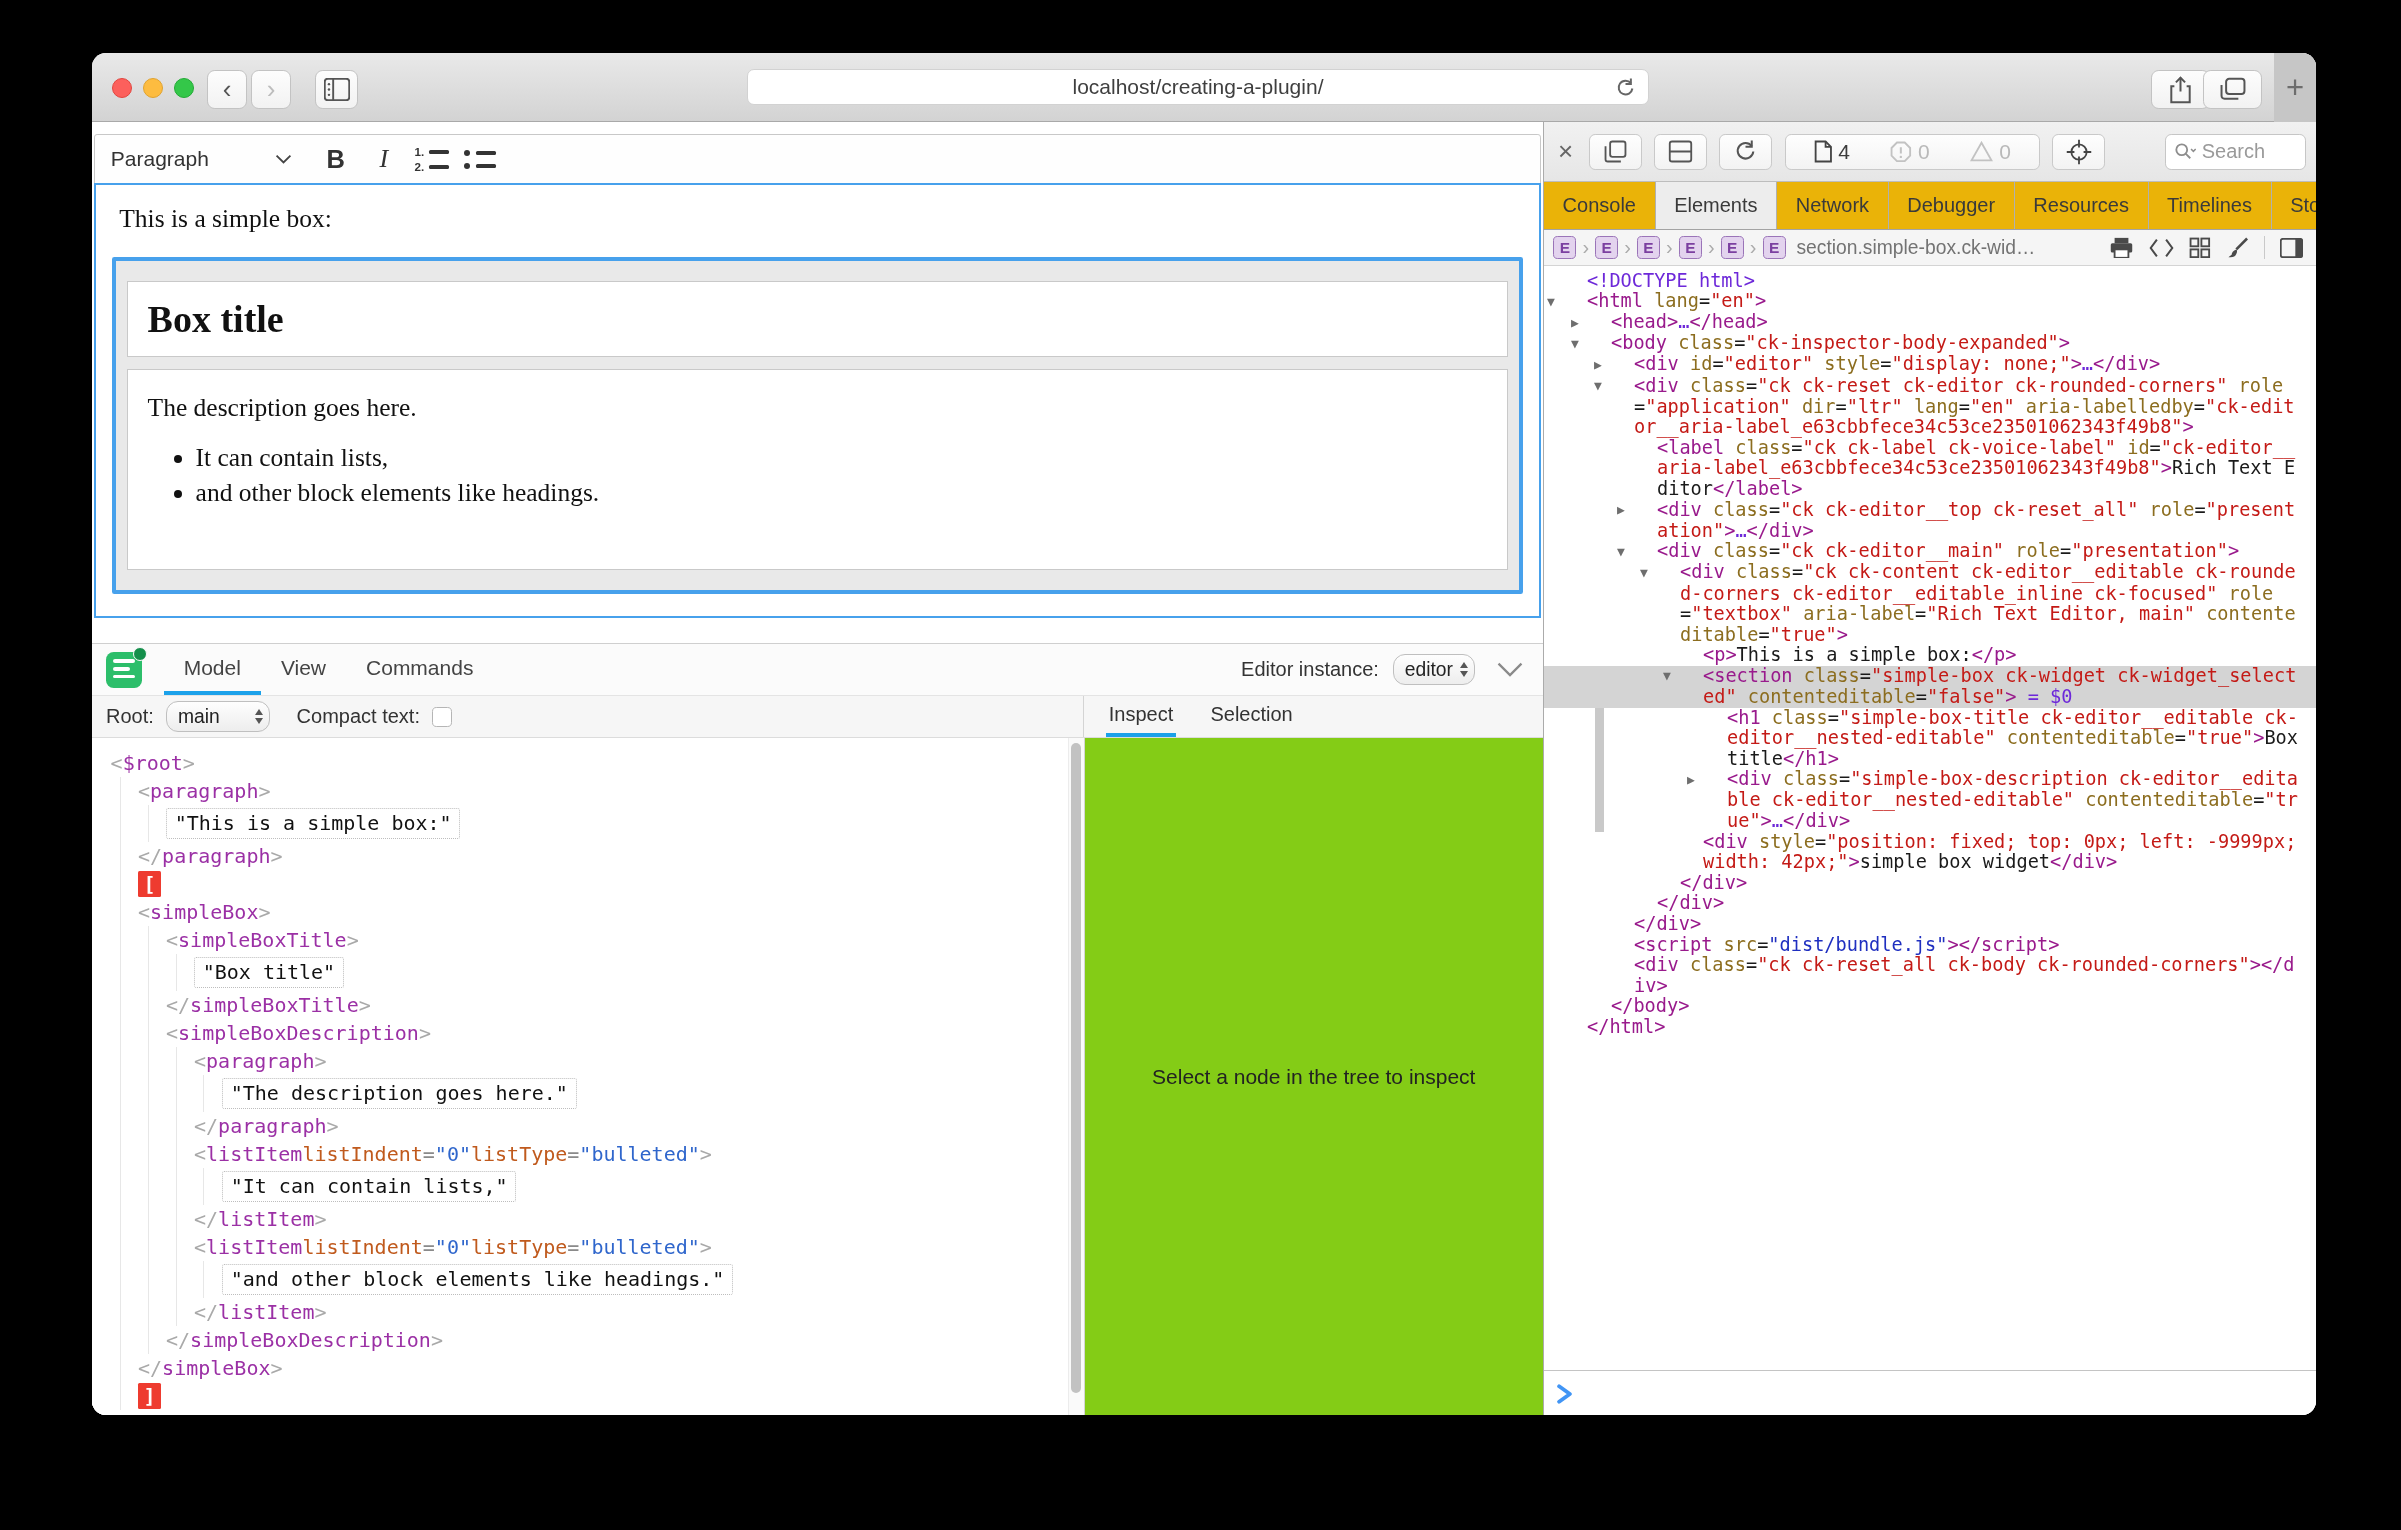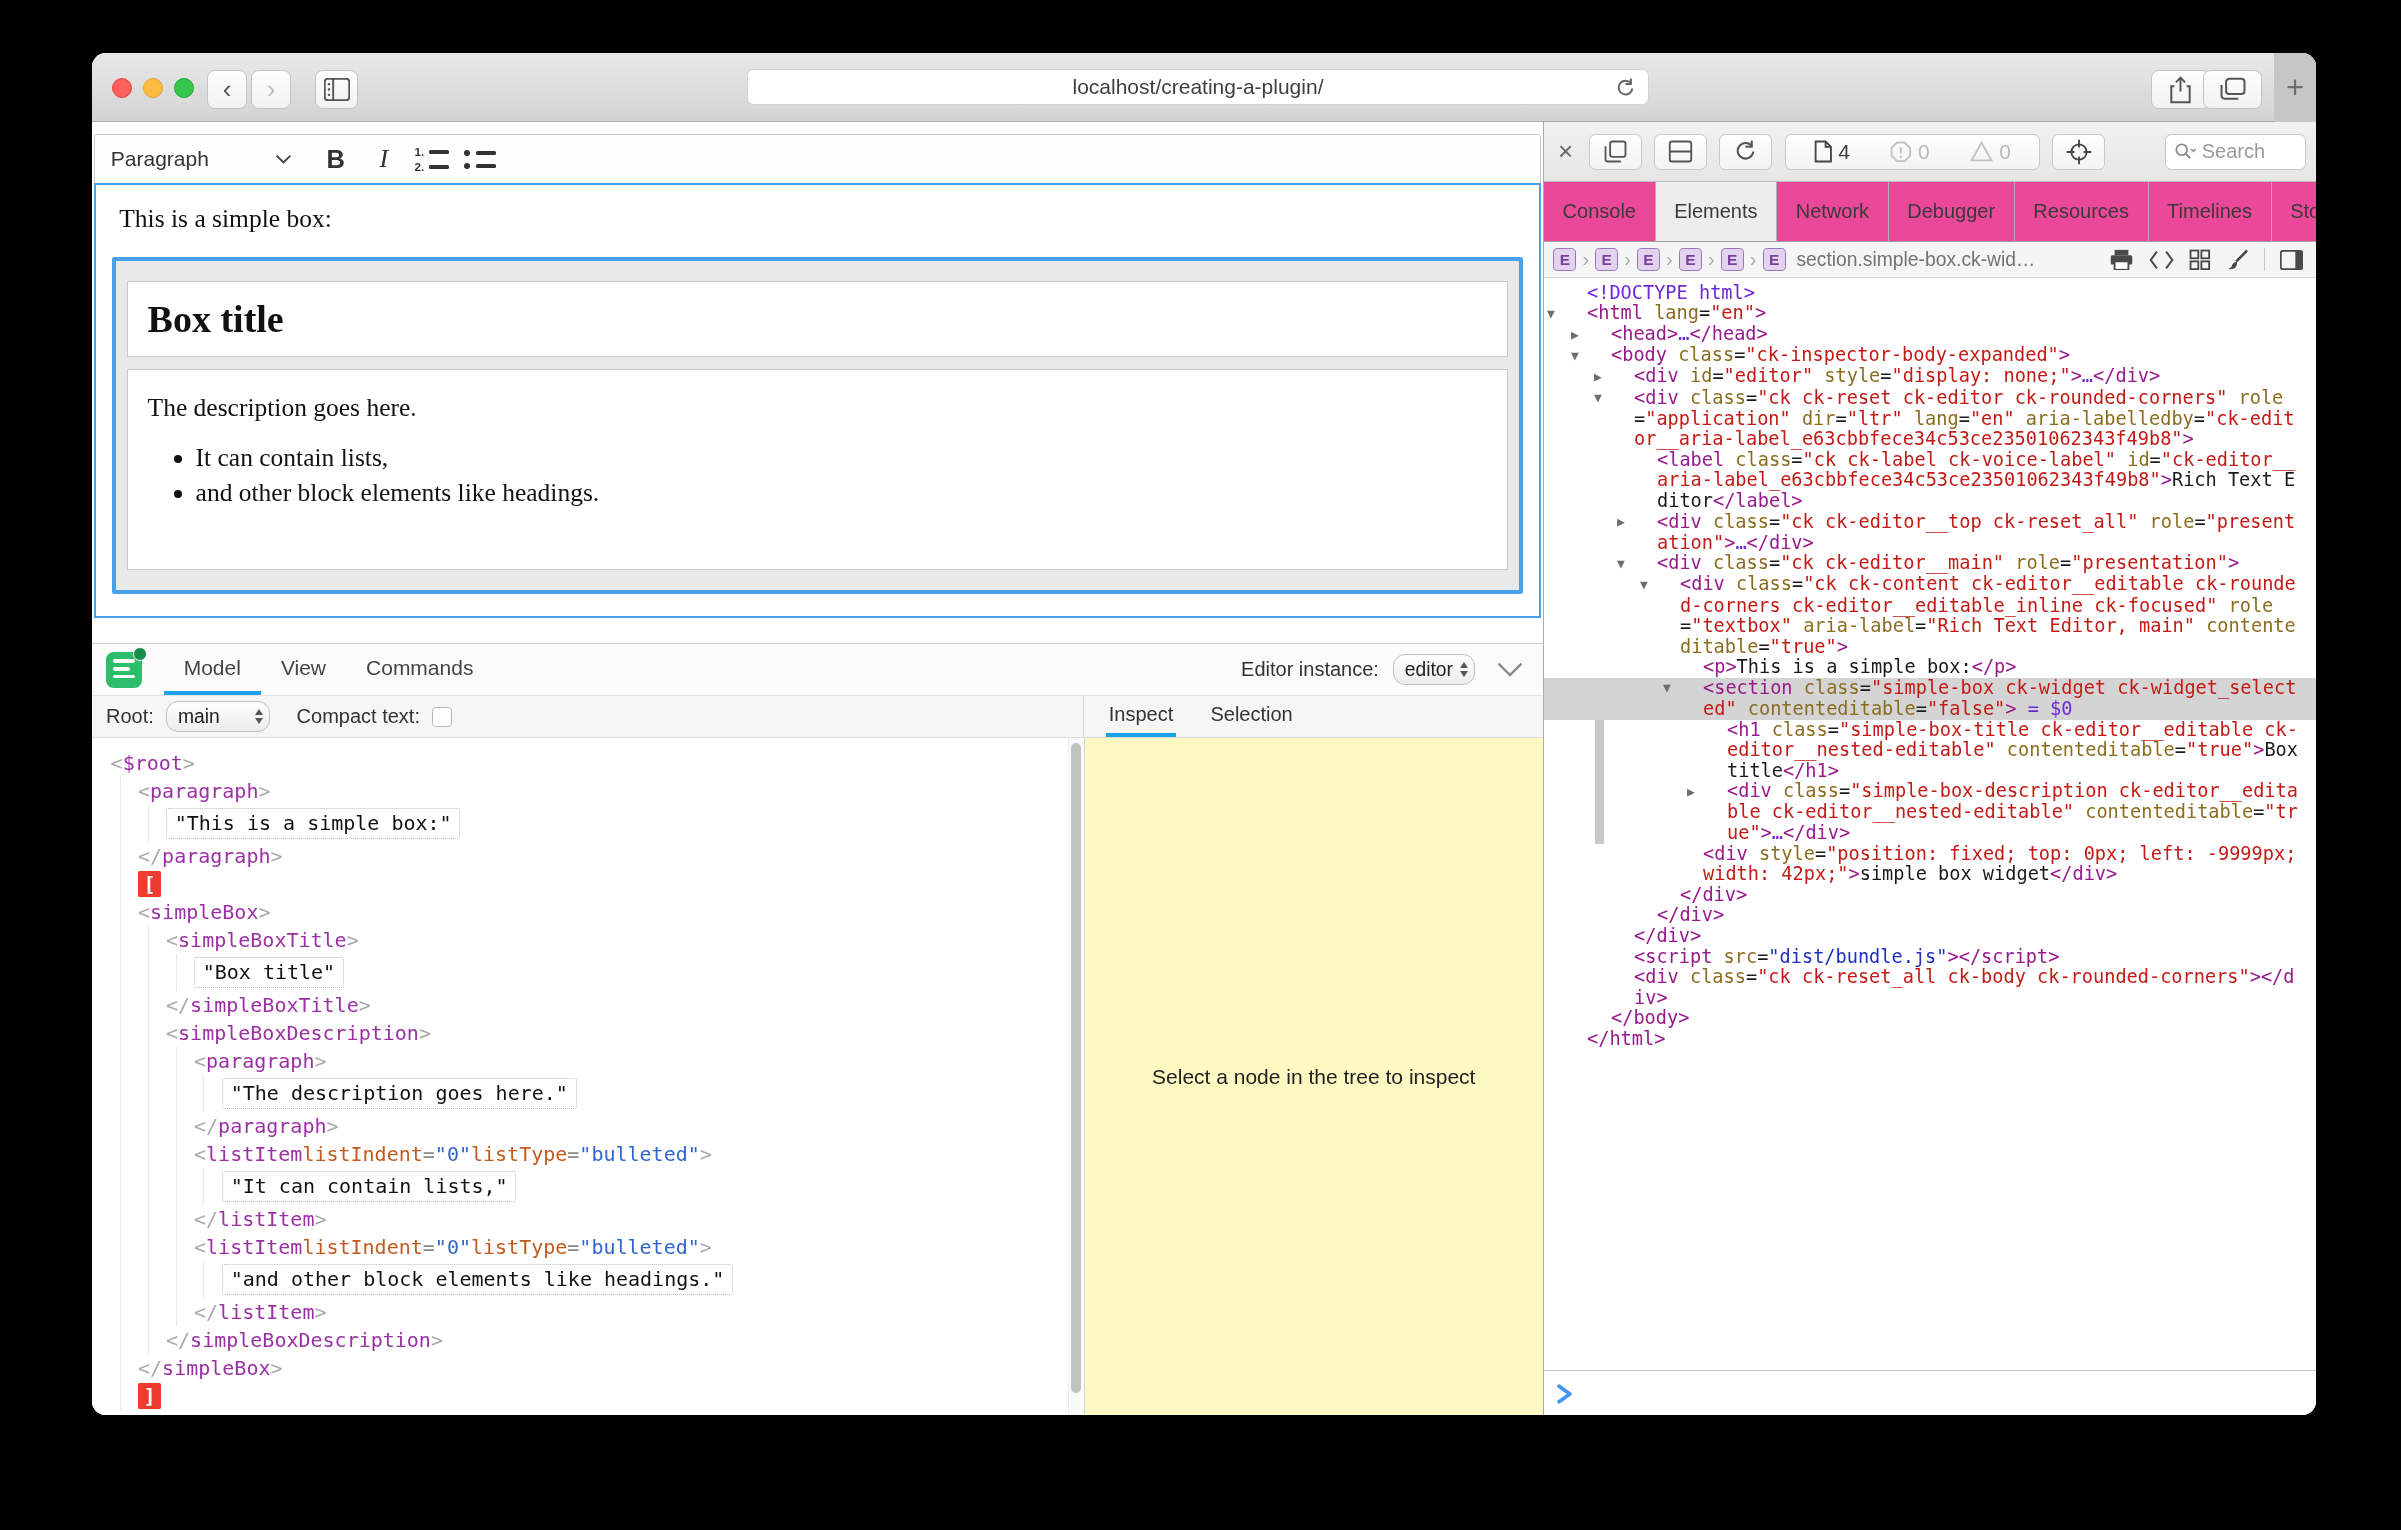--- a/index.html
+++ b/index.html
@@ -84,33 +84,33 @@
   .insp-body{flex:1;display:flex;min-height:0;}
   .tree{width:976px;background:#fff;padding:10.8px 0 0 0;overflow:hidden;font-family:"DejaVu Sans Mono",monospace;font-size:20px;}
   .m-line{position:relative;display:flex;align-items:center;min-height:28px;}
   .m-line.has-box{min-height:37px;}
   .m-rail{position:absolute;top:0;bottom:0;width:0;border-left:1.5px solid #e7e7e7;}
   .m-br{color:#a9a9a9;} .m-tag{color:#9b30a5;text-align:right;} .m-attr{color:#c05a1d;} .m-val{color:#2f66cc;} .m-eq{color:#8a8a8a;}
   .m-textbox{border:1.5px dotted #bdbdbd;border-radius:2.3px;padding:2.3px 7.7px;color:#111;background:#fff;}
   .m-marker{background:#ee3b2f;color:#fff;padding:0 5.4px;font-weight:bold;border-radius:1.5px;line-height:26px;}
   .tree-scroll{width:15.5px;background:#fafafa;border-left:0.8px solid #ececec;position:relative;}
   .tree-thumb{position:absolute;left:2.3px;top:4.6px;width:10px;height:96%;background:#c2c2c2;border-radius:5.4px;}
-  .insp-right{flex:1;background:#fef9c3;border-left:0.8px solid #d4d4d4;display:flex;align-items:center;justify-content:center;}
+  .insp-right{flex:1;background:#84cc16;border-left:0.8px solid #d4d4d4;display:flex;align-items:center;justify-content:center;}
   .insp-empty{font-size:21px;color:#222;}
 
   
   .devtools{position:absolute;left:1451px;top:0;width:774px;height:100%;border-left:0.8px solid #ababab;background:#fff;display:flex;flex-direction:column;}
   .dt-toolbar{height:60px;background:linear-gradient(#f1f1f1,#e6e6e6);border-bottom:0.8px solid #bdbdbd;display:flex;align-items:center;padding:0 10.8px;gap:12.4px;}
   .dt-close{font-size:26px;color:#666;padding:0 3.1px;}
   .dt-btn{width:53px;height:36px;background:linear-gradient(#fefefe,#f3f3f3);border:0.8px solid #c9c9c9;border-radius:6.2px;display:flex;align-items:center;justify-content:center;}
   .dt-group{height:36px;background:linear-gradient(#fefefe,#f3f3f3);border:0.8px solid #c9c9c9;border-radius:6.2px;display:flex;align-items:center;justify-content:space-around;width:255px;padding:0 7.7px;}
   .dt-count{display:flex;align-items:center;gap:6.2px;font-size:21px;color:#3c3c3c;}
   .dt-count.dim{color:#b9b9b9;}
   .dt-search{margin-left:auto;width:141px;height:36px;background:#fff;border:0.8px solid #c6c6c6;border-radius:6.2px;display:flex;align-items:center;padding:0 7.7px;gap:6.2px;font-size:20px;color:#9a9a9a;}
-  .dt-tabs{height:60px;background:#ec4899;border-bottom:0.8px solid #a3a3a3;display:flex;align-items:stretch;}
+  .dt-tabs{height:48px;background:#eab308;border-bottom:0.8px solid #a3a3a3;display:flex;align-items:stretch;}
   .dt-tab{display:flex;align-items:center;padding:0 18.6px;font-size:20px;color:#3a3a3a;border-right:0.8px solid #b0b0b0;}
   .dt-tab.active{background:#ededed;}
   .dt-crumbs{height:36px;background:#f5f5f5;border-bottom:0.8px solid #d4d4d4;display:flex;align-items:center;padding:0 9.3px;gap:4.6px;}
   .crumb-badge{width:23px;height:23px;border-radius:4.6px;background:#e3d3ee;border:1.5px solid #9a74b8;color:#7b3fa0;font-size:15.5px;font-weight:bold;display:flex;align-items:center;justify-content:center;flex:0 0 auto;}
   .crumb-sep{color:#aaa;font-size:20px;margin:0 1.5px;}
   .crumb-label{font-size:19.3px;color:#737373;margin-left:6.2px;white-space:nowrap;}
   .crumb-icons{margin-left:auto;display:flex;align-items:center;gap:15.5px;padding-right:4.6px;}
   .crumb-divider{width:0.8px;height:23px;background:#c9c9c9;}
   .dt-tree{flex:1;overflow:hidden;padding-top:4.6px;font-family:"DejaVu Sans Mono",monospace;font-size:18.6px;line-height:20.6px;color:#1a1a1a;}
   .d-line{position:relative;white-space:pre-wrap;word-break:break-all;padding-right:15.5px;}

